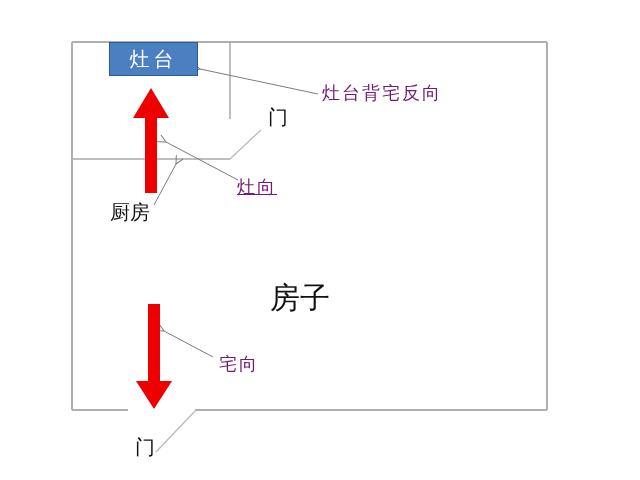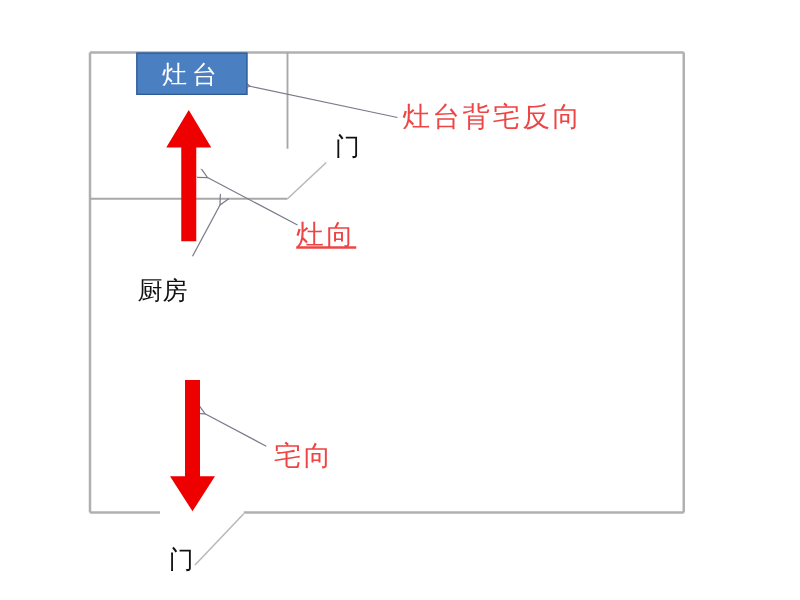--- a/index.html
+++ b/index.html
@@ -20,22 +20,22 @@
       left: 0;
       top: 0;
     }
     .label {
       position: absolute;
       white-space: nowrap;
       font-family: "DejaVu Sans", sans-serif;
       line-height: 1;
     }
     .red-label {
-      color: #ef4444;
-      font-size: 22px;
+      color: #701a75;
+      font-size: 18px;
       letter-spacing: 2px;
     }
     .black-label {
       color: #111111;
       font-size: 20px;
     }
     .stove-box {
       position: absolute;
       left: 109px;
       top: 42px;
@@ -106,20 +106,21 @@
   <div class="stove-box">
     <span>灶台</span>
   </div>
 
   <div class="label red-label" style="left:322px; top:84px;">灶台背宅反向</div>
 
   <div class="label black-label" style="left:268px; top:107px;">门</div>
 
   <div class="label red-label" style="left:237px; top:178px;text-decoration:underline;">灶向</div>
 
-  <div class="label black-label" style="left:110px; top:222px;">厨房</div>
+  <div class="label black-label" style="left:110px; top:202px;">厨房</div>
 
+  <div class="label black-label" style="left:270px; top:283px; font-size:30px;">房子</div>
 
   <div class="label red-label" style="left:219px; top:355px;text-align:right;">宅向</div>
 
   <div class="label black-label" style="left:135px; top:437px;">门</div>
 
 </div>
 
 </body></html>

